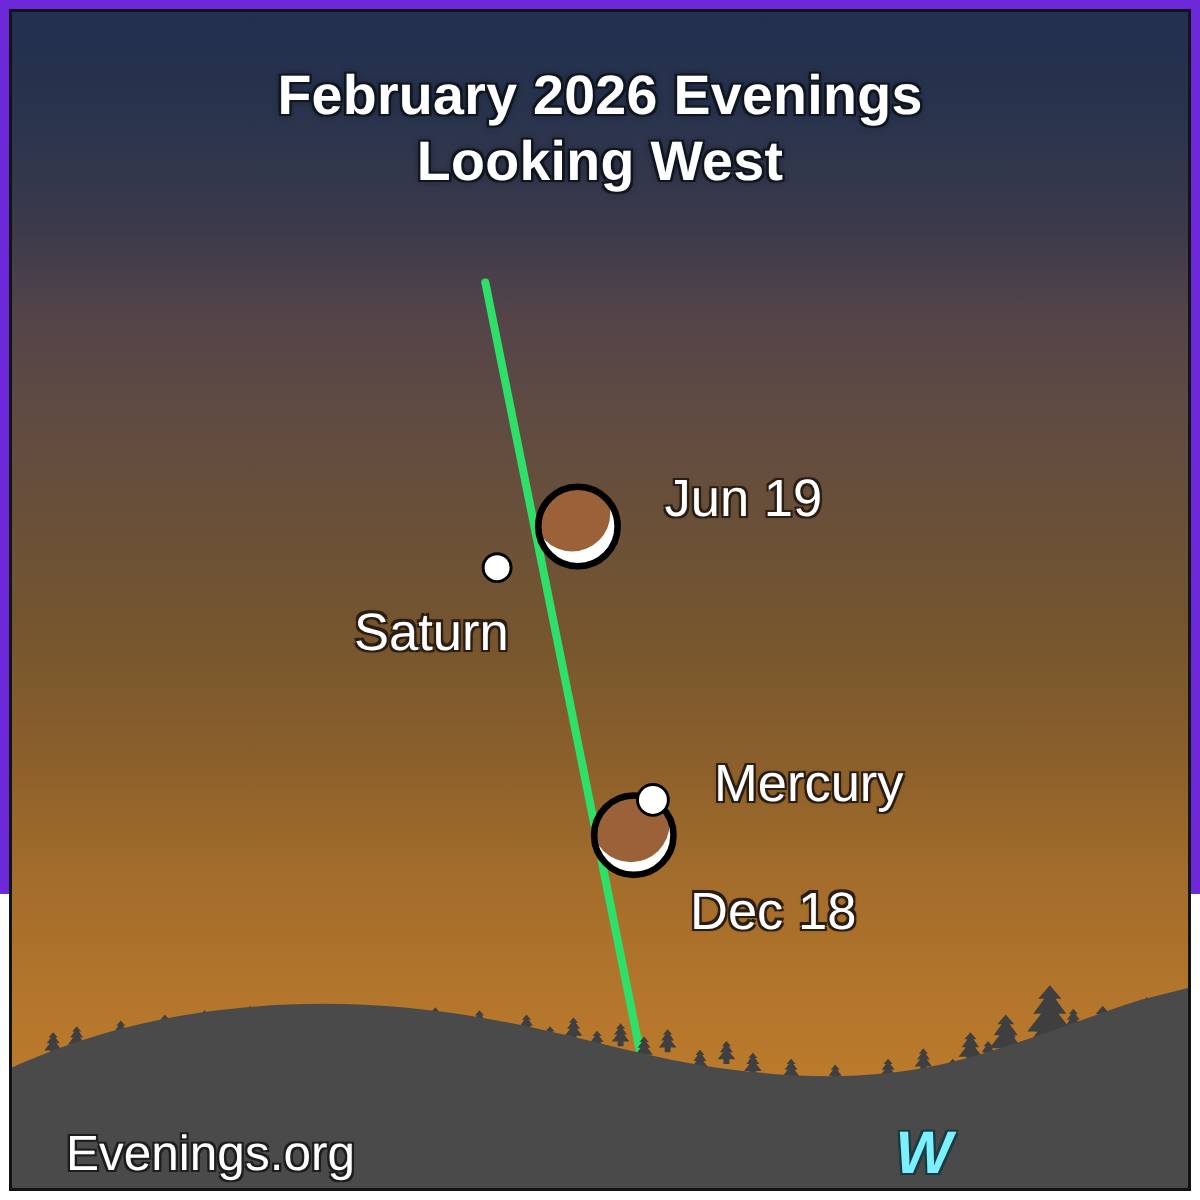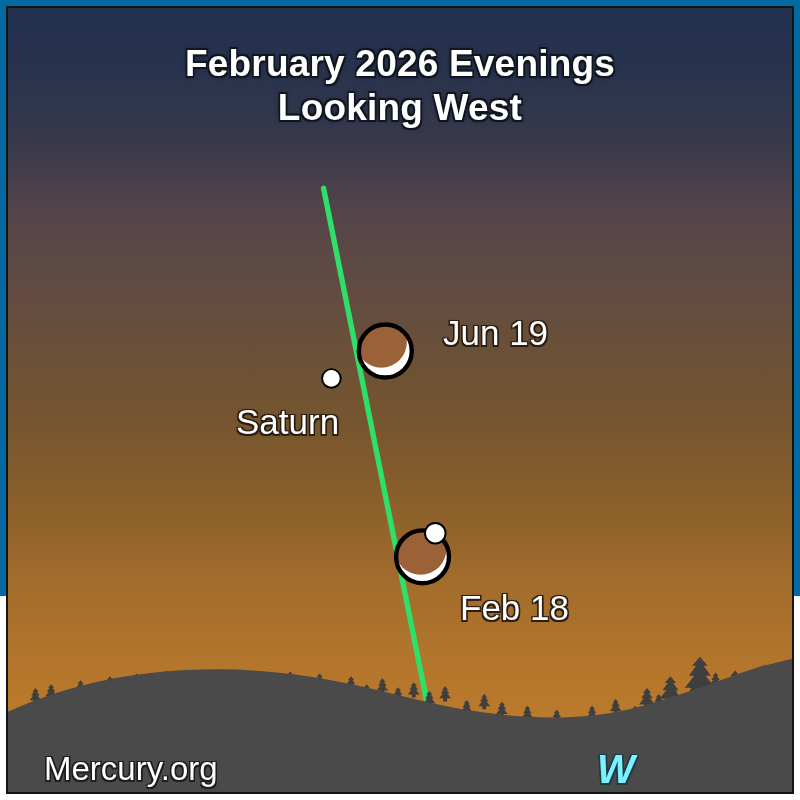--- a/index.html
+++ b/index.html
@@ -11,21 +11,21 @@
     height: 800px;
     overflow: hidden;
     font-family: "Liberation Sans", sans-serif;
   }
 
   #chart-frame {
     position: relative;
     width: 800px;
     height: 596px;
     box-sizing: border-box;
-    background: #0369a1;
+    background: #6d28d9;
   }
 
   
   #sky-card {
     position: absolute;
     left: 6px;
     top: 6px;
     width: 788px;
     height: 788px;
     box-sizing: border-box;
@@ -180,21 +180,22 @@
         <circle cx="423" cy="560" r="27" fill="none" stroke="#000000" stroke-width="4.5"></circle>
       </g>
 
       <g>
         <circle cx="436" cy="536" r="10.5" fill="#ffffff" stroke="#000000" stroke-width="2"></circle>
       </g>
     </svg>
 
     <div class="sky-label label-feb19">Jun 19</div>
     <div class="sky-label label-saturn">Saturn</div>
-    <div class="sky-label label-feb18">Feb 18</div>
+    <div class="sky-label label-mercury">Mercury</div>
+    <div class="sky-label label-feb18">Dec 18</div>
 
     <svg id="ground-layer" viewBox="0 0 800 800" preserveAspectRatio="none">
       <defs>
 
         <g id="pine">
           <path d="M0,0 L-3.1,3.6 L-1.5,3.6 L-4.4,7.6 L-2.3,7.6
                    L-6.0,12.4 L-2.0,12.4 L-2.0,15.6 L2.0,15.6 L2.0,12.4
                    L6.0,12.4 L2.3,7.6 L4.4,7.6 L1.5,3.6 L3.1,3.6 Z" fill="#3f3f3f"></path>
         </g>
       </defs>
@@ -268,18 +269,18 @@
 
       <path d="M0,718
                C 40,700 90,684 150,678
                C 215,671 275,676 330,686
                C 385,696 432,712 486,719
                C 540,726 586,726 632,716
                C 680,705 724,686 768,672
                L 800,664 L 800,800 L 0,800 Z" fill="#4a4a4a"></path>
     </svg>
 
-    <div id="watermark">Mercury.org</div>
+    <div id="watermark">Evenings.org</div>
 
     <div id="compass-w">W</div>
 
   </div>
 </div>
 
 </body></html>

